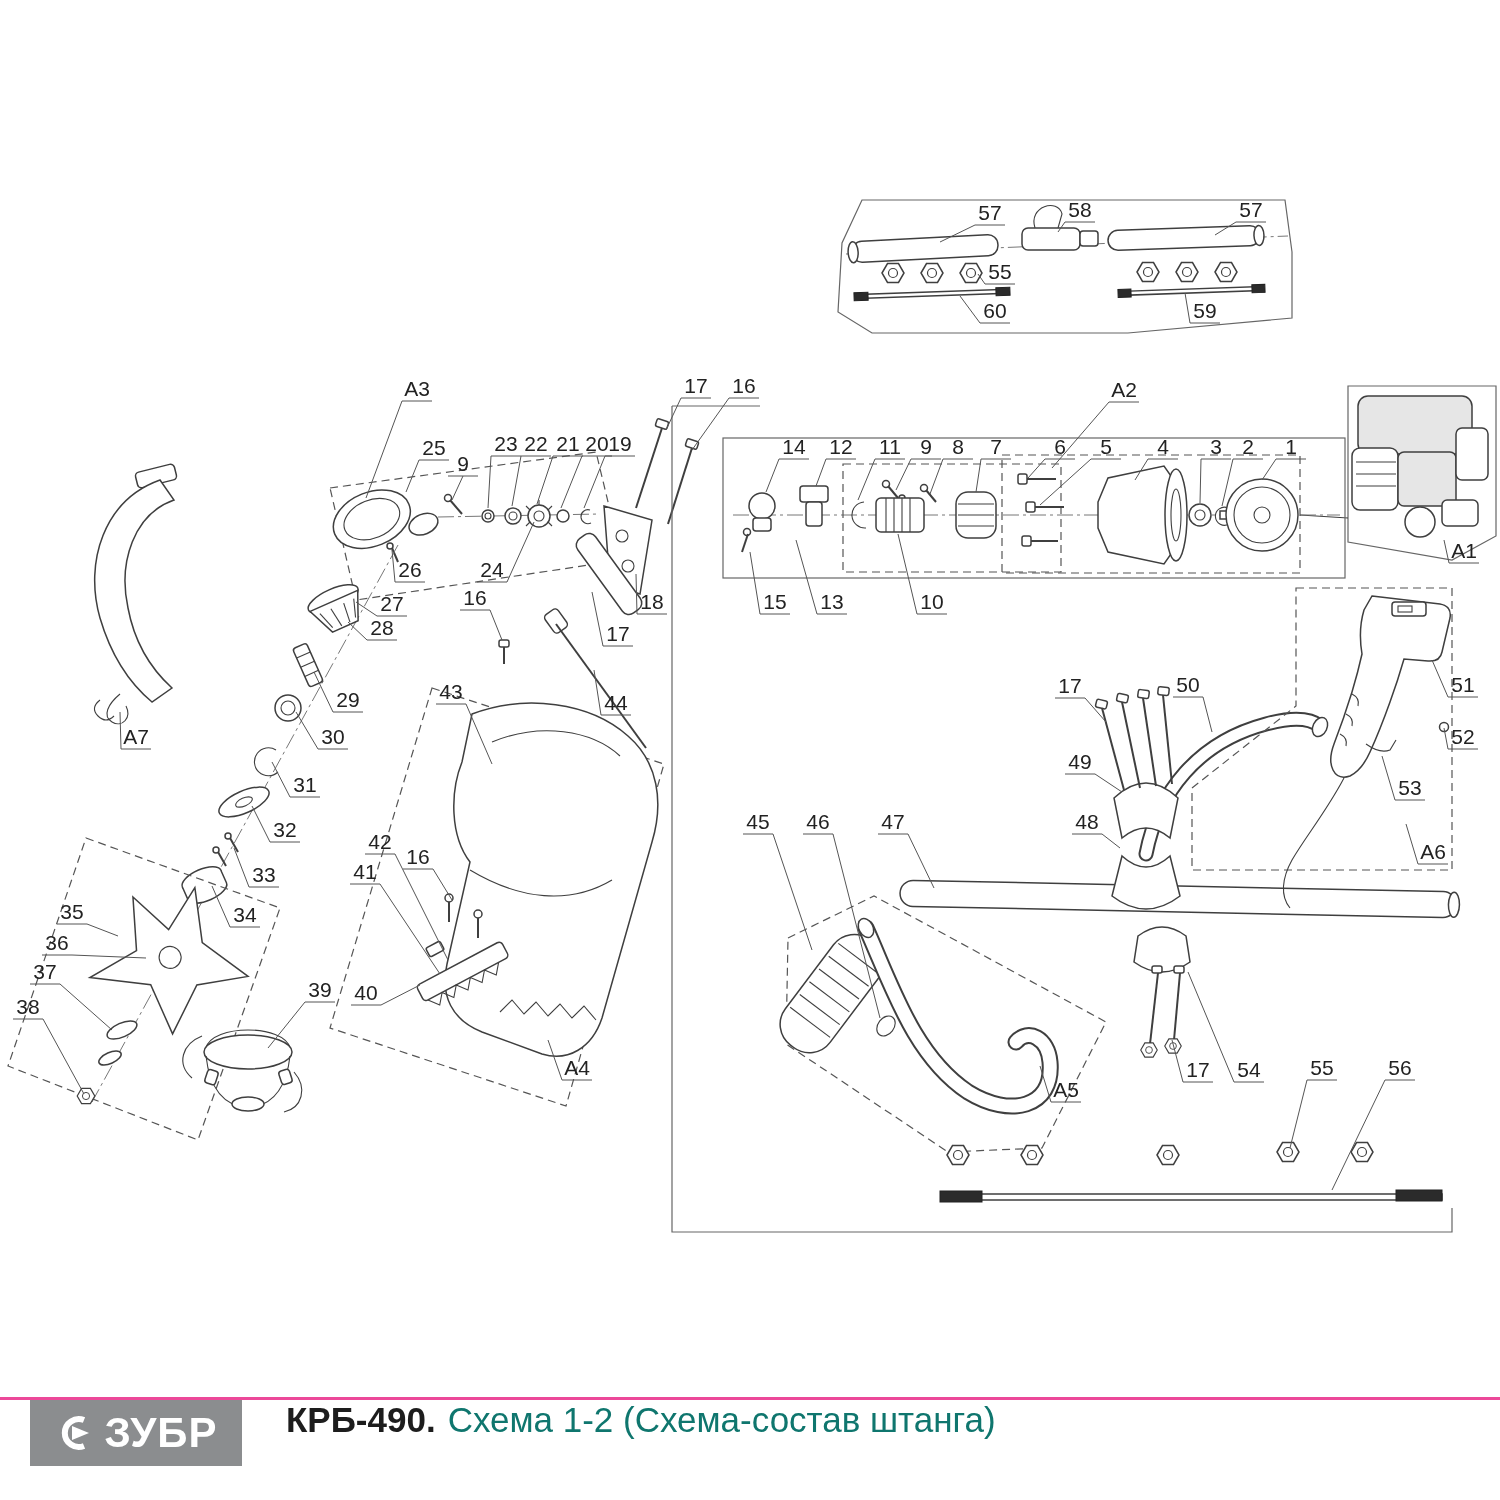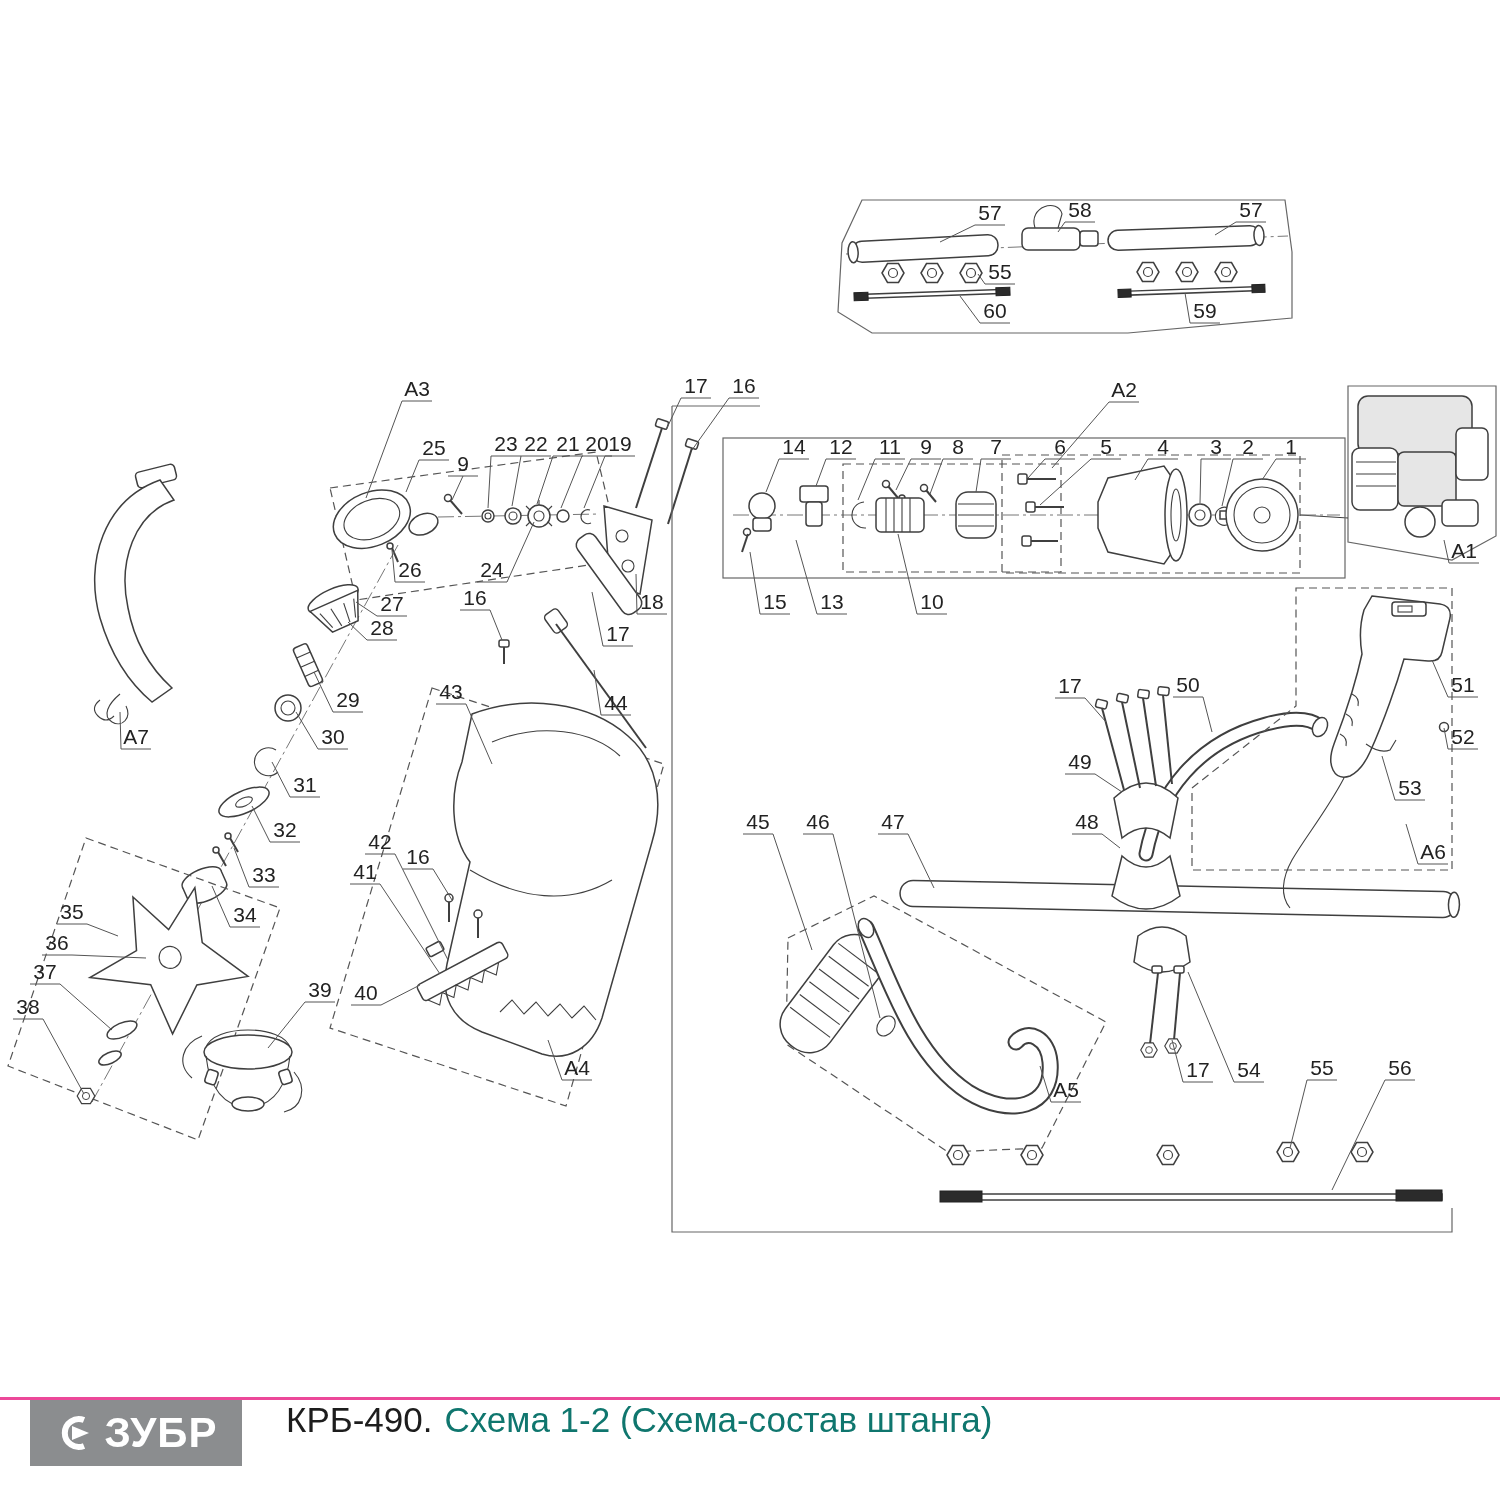--- a/index.html
+++ b/index.html
@@ -21,21 +21,21 @@
   .footer{
     position:absolute;top:1397px;left:0;width:1500px;height:103px;
     border-top:3px solid #ec4899;display:flex;align-items:flex-start;background:#fff;
   }
   .logo{
     margin-left:30px;width:212px;height:66px;background:#8b8d8f;
     display:flex;align-items:center;justify-content:center;gap:10px;flex:0 0 auto;
   }
   .logo-text{color:#fff;font-weight:bold;font-size:42px;letter-spacing:1px;line-height:1;}
   .caption{margin-left:44px;font-size:35px;color:#1d1d1d;white-space:nowrap;}
-  .model{font-weight:normal;}
+  .model{font-weight:bold;}
   .subtitle{font-weight:normal;color:#0f766e;margin-left:12px;}
 </style>
 </head>
 <body>
 
 <svg class="diagram" width="1500" height="1500" viewBox="0 0 1500 1500" xmlns="http://www.w3.org/2000/svg">
 
   <defs>
     <g id="hexnut">
       <polygon points="-11,0 -5.5,-9.5 5.5,-9.5 11,0 5.5,9.5 -5.5,9.5" fill="#fff" stroke="#3f3f3f" stroke-width="1.5"></polygon>

